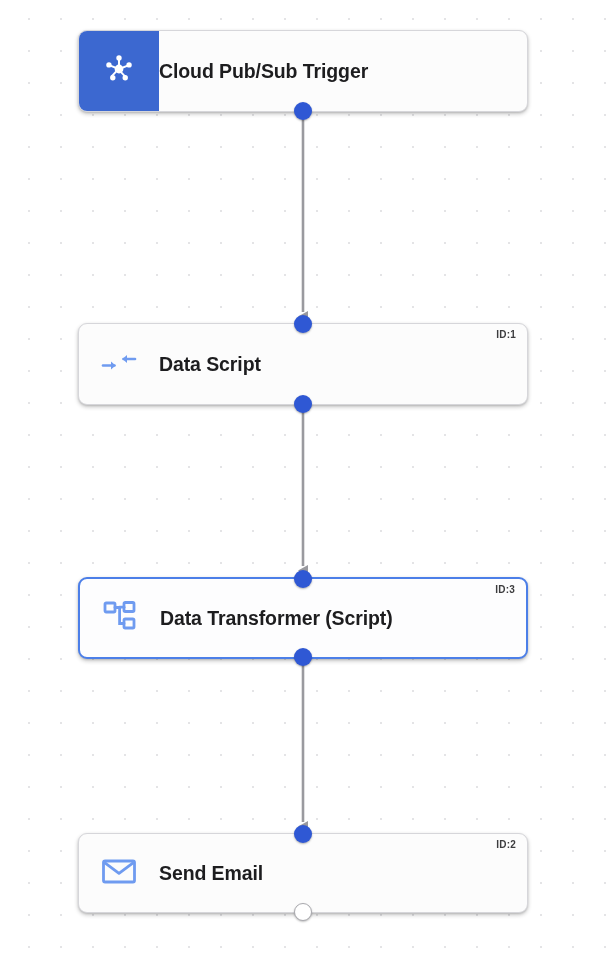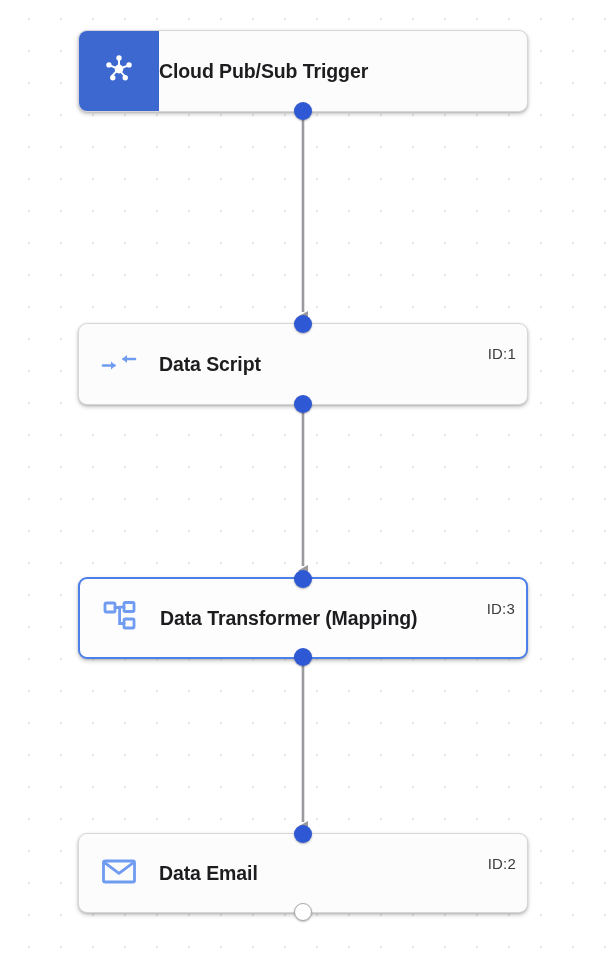--- a/index.html
+++ b/index.html
@@ -75,25 +75,24 @@
     font-weight: bold;
     color: #1d1d1f;
     letter-spacing: -0.1px;
     white-space: nowrap;
   }
 
   .id-badge {
     position: absolute;
     top: 5px;
     right: 11px;
-    font-size: 15px;
-    font-weight: normal;
+    font-size: 10px;
+    font-weight: bold;
     color: #3c3c3e;
     letter-spacing: 0.2px;
-    margin-top: 16px;
   }
 
   
   .port {
     position: absolute;
     width: 18px;
     height: 18px;
     border-radius: 50%;
     left: 50%;
     transform: translate(-50%, -50%);
@@ -182,40 +181,40 @@
         <svg width="34" height="32" viewBox="0 0 34 32" fill="none" stroke="#6f9bf0" stroke-width="2.8">
           <rect x="2" y="3" width="10" height="9" rx="1.2"></rect>
           <rect x="21" y="2.5" width="10" height="9" rx="1.2"></rect>
           <rect x="21" y="19" width="10" height="9" rx="1.2"></rect>
           <path d="M12 7.5 L16.6 7.5 L16.6 23.5 L21 23.5" stroke-linecap="round"></path>
           <path d="M16.6 7.2 L21 7.2" stroke-linecap="round"></path>
         </svg>
       </span>
     </div>
 
-    <span class="node-label">Data Transformer (Mapping)</span>
+    <span class="node-label">Data Transformer (Script)</span>
 
     <span class="id-badge">ID:3</span>
 
     <span class="port filled top"></span>
     <span class="port filled bottom"></span>
   </div>
 
   <div class="node" style="left:78px; top:833px; width:450px; height:80px;">
 
     <div class="icon-slot">
       <span>
         <svg width="36" height="28" viewBox="0 0 36 28" fill="none" stroke="#6f9bf0" stroke-width="2.8" stroke-linejoin="round">
           <rect x="2.5" y="4" width="31" height="21" rx="1.6"></rect>
           <polyline points="3.6,5.6 18,16.4 32.4,5.6"></polyline>
         </svg>
       </span>
     </div>
 
-    <span class="node-label">Data Email</span>
+    <span class="node-label">Send Email</span>
 
     <span class="id-badge">ID:2</span>
 
     <span class="port filled top"></span>
     <span class="port hollow bottom"></span>
   </div>
 
 </div>
 
 </body></html>

